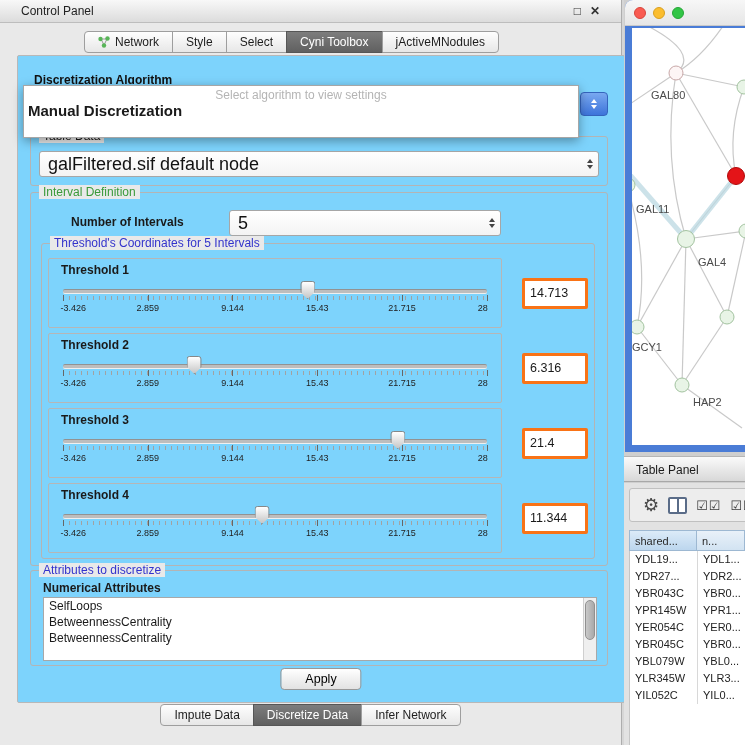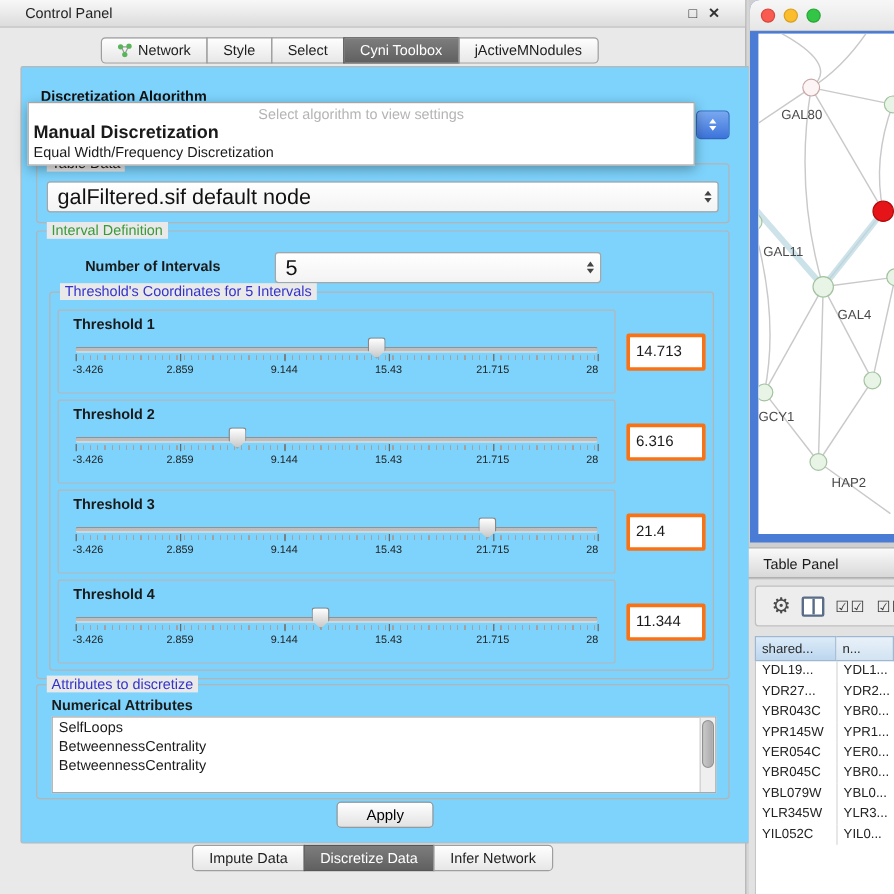--- a/index.html
+++ b/index.html
@@ -58,21 +58,21 @@
     font-size:18px;display:flex;align-items:center;padding:0 26px 0 8px;height:24px;color:#111;white-space:nowrap;overflow:hidden;}
   .combo .arrows{position:absolute;right:5px;top:0;bottom:0;display:flex;flex-direction:column;justify-content:center;align-items:center;gap:2px;}
   .a-up{width:0;height:0;border-left:3.5px solid transparent;border-right:3.5px solid transparent;border-bottom:4px solid #444;}
   .a-dn{width:0;height:0;border-left:3.5px solid transparent;border-right:3.5px solid transparent;border-top:4px solid #444;}
   .combo-tabledata{left:8px;top:14px;right:8px;}
   .combo-intervals{left:198px;top:17px;width:236px;}
   .lbl-intervals{position:absolute;left:40px;top:22px;font-weight:bold;font-size:12px;}
 
   
   .th-area{position:absolute;left:6px;right:6px;top:14px;}
-  .th-block{display:flex;align-items:center;gap:9px;margin-bottom:5px;}
+  .th-block{display:flex;align-items:center;gap:20px;margin-bottom:5px;}
   .th-panel{flex:1;height:70px;border:1px solid #b6b6b6;border-radius:2px;padding:4px 12px 0 12px;box-sizing:border-box;}
   .th-label{font-weight:bold;font-size:12px;height:16px;}
   .slider{position:relative;height:46px;}
   .track{position:absolute;left:2px;right:2px;top:10px;height:3px;background:#bdbdbd;
     border-top:1px solid #929292;border-bottom:1px solid #efefef;border-radius:2px;}
   .thumb{position:absolute;top:2px;width:13px;height:16px;transform:translateX(-50%);
     background:linear-gradient(#ffffff,#c7c7c7);border:1px solid #878787;border-radius:3px;
     clip-path:polygon(0 0,100% 0,100% 60%,50% 100%,0 60%);}
   .minor-ticks{position:absolute;left:2px;right:2px;top:17px;height:4px;
     background:repeating-linear-gradient(90deg,#a2a2a2 0 1px,transparent 1px 6px);}
@@ -176,21 +176,20 @@
       </div>
 
       <div class="combo-remnant">
         <span class="w-up"></span>
         <span class="w-dn"></span>
       </div>
 
       <div class="algo-popup">
         <div class="popup-row popup-placeholder">Select algorithm to view settings</div>
         <div class="popup-row popup-bold">Manual Discretization</div>
-        <div class="popup-row">Equal Width/Frequency Discretization</div>
       </div>
 
       <div class="group g-tabledata">
         <span class="legend">Table Data</span>
         <div class="combo combo-tabledata">
           <span>galFiltered.sif default node</span>
           <span class="arrows">
               <span class="a-up"></span>
               <span class="a-dn"></span>
             </span>

